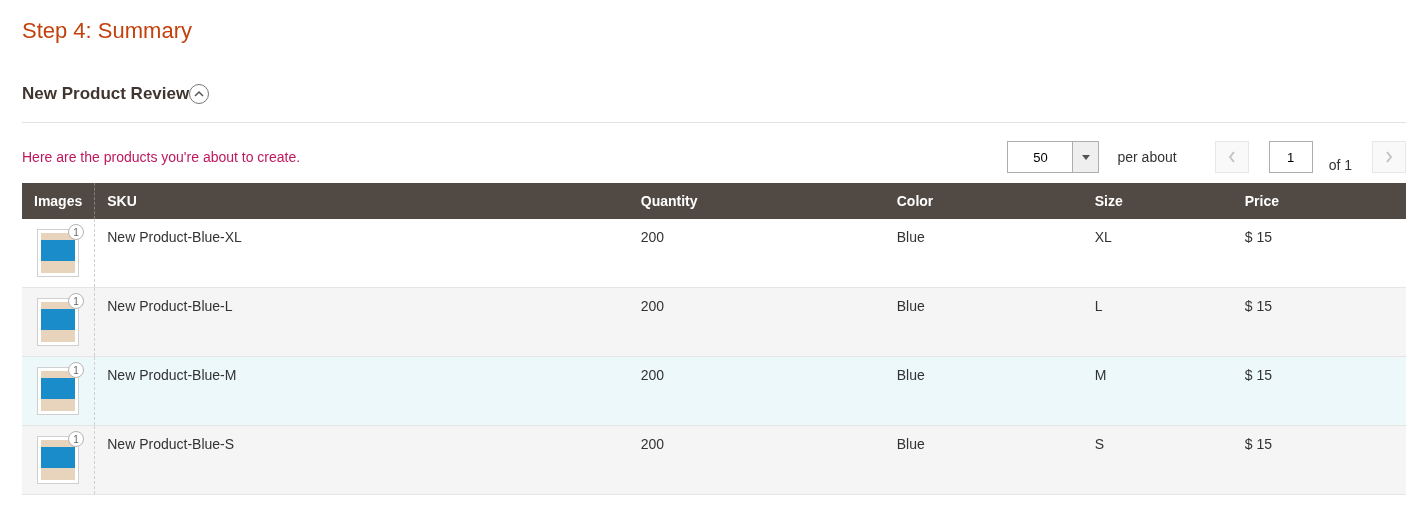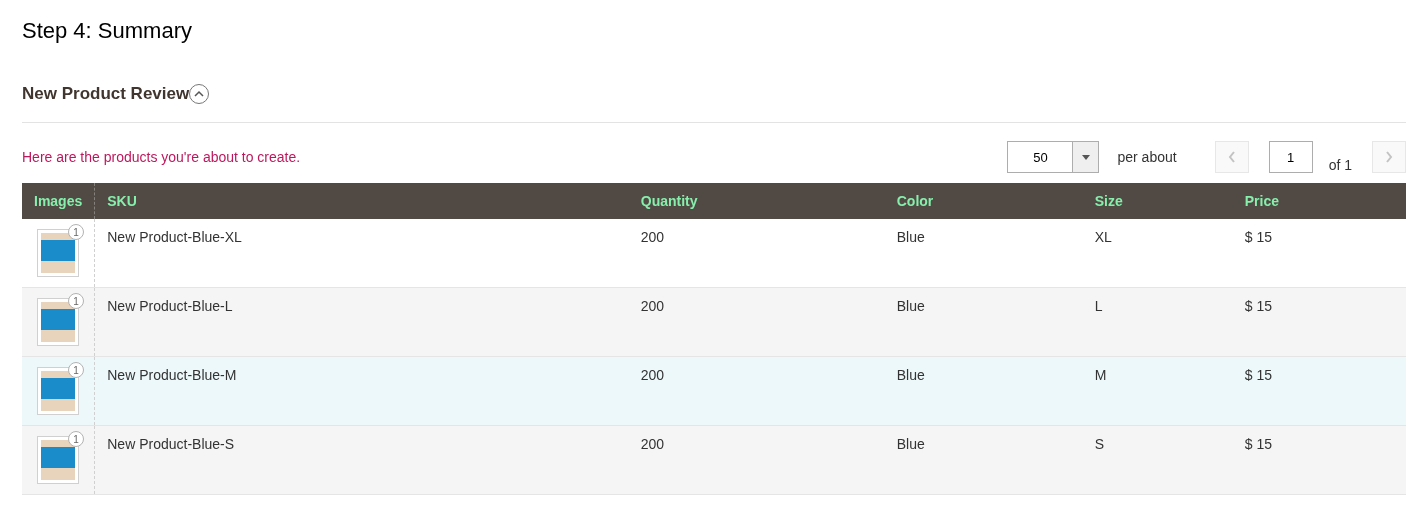--- a/index.html
+++ b/index.html
@@ -1,36 +1,36 @@
 <!DOCTYPE html>
 <html><head>
   <meta charset="utf-8">
   <style>
     * { box-sizing: border-box; margin: 0; padding: 0; }
     body { font-family: -apple-system, BlinkMacSystemFont, "Segoe UI", Helvetica, Arial, sans-serif; background: #fff; color: #333; width: 1428px; }
     .container { padding: 18px 22px; }
-    .step-title { font-size: 22px; font-weight: 400; color: #000000; margin-bottom: 40px; }
+    .step-title { font-size: 22px; font-weight: 400; color: #c2410c; margin-bottom: 40px; }
     .section-header { display: flex; justify-content: flex-start; align-items: center; margin-bottom: 18px; }
     .section-title { font-size: 17px; font-weight: 600; color: #41362f; }
     .collapse-btn { width: 20px; height: 20px; border: 1px solid #777; border-radius: 50%; display: flex; align-items: center; justify-content: center; background: #fff; cursor: pointer; }
     .collapse-btn svg { width: 10px; height: 10px; }
     .divider { border: none; border-top: 1px solid #e3e3e3; margin-bottom: 18px; }
     .toolbar { display: flex; justify-content: space-between; align-items: center; margin-bottom: 10px; }
     .intro-text { font-size: 14px; color: #be185d; }
     .pager { display: flex; align-items: center; gap: 8px; }
     .perpage-wrap { display: flex; align-items: center; }
     .perpage-input { width: 66px; height: 32px; border: 1px solid #adadad; text-align: center; font-size: 13px; background: #fff; }
     .perpage-btn { width: 26px; height: 32px; border: 1px solid #adadad; border-left: none; background: #efefef; display: flex; align-items: center; justify-content: center; cursor: pointer; }
     .perpage-label { font-size: 14px; color: #333; margin-left: 10px; margin-right: 30px; }
     .nav-btn { width: 34px; height: 32px; border: 1px solid #d1d1d1; background: #f5f5f5; display: flex; align-items: center; justify-content: center; cursor: pointer; }
     .nav-btn.disabled { opacity: 0.5; cursor: default; }
     .page-input { width: 44px; height: 32px; border: 1px solid #adadad; text-align: center; font-size: 13px; margin-left: 12px; }
     .page-of { font-size: 14px; color: #333; margin: 16px 12px 0 8px; }
     table { width: 100%; border-collapse: collapse; }
-    thead { background: #514943; color: #86efac; }
+    thead { background: #514943; color: #ffffff; }
     th { text-align: left; font-size: 14px; font-weight: 600; padding: 10px 12px; }
     th.col-images { width: 70px; border-right: 1px dashed rgba(255,255,255,0.3); }
     th.col-sku { width: 534px; }
     th.col-qty { width: 256px; }
     th.col-color { width: 198px; }
     th.col-size { width: 150px; }
     tbody tr { border-bottom: 1px solid #e5e5e5; }
     tbody tr:nth-child(even) td { background: #f5f5f5; }
     tbody tr:nth-child(3) td { background: #edf8fb; }
     td { font-size: 14px; color: #333; padding: 10px 12px; vertical-align: top; height: 68px; }

